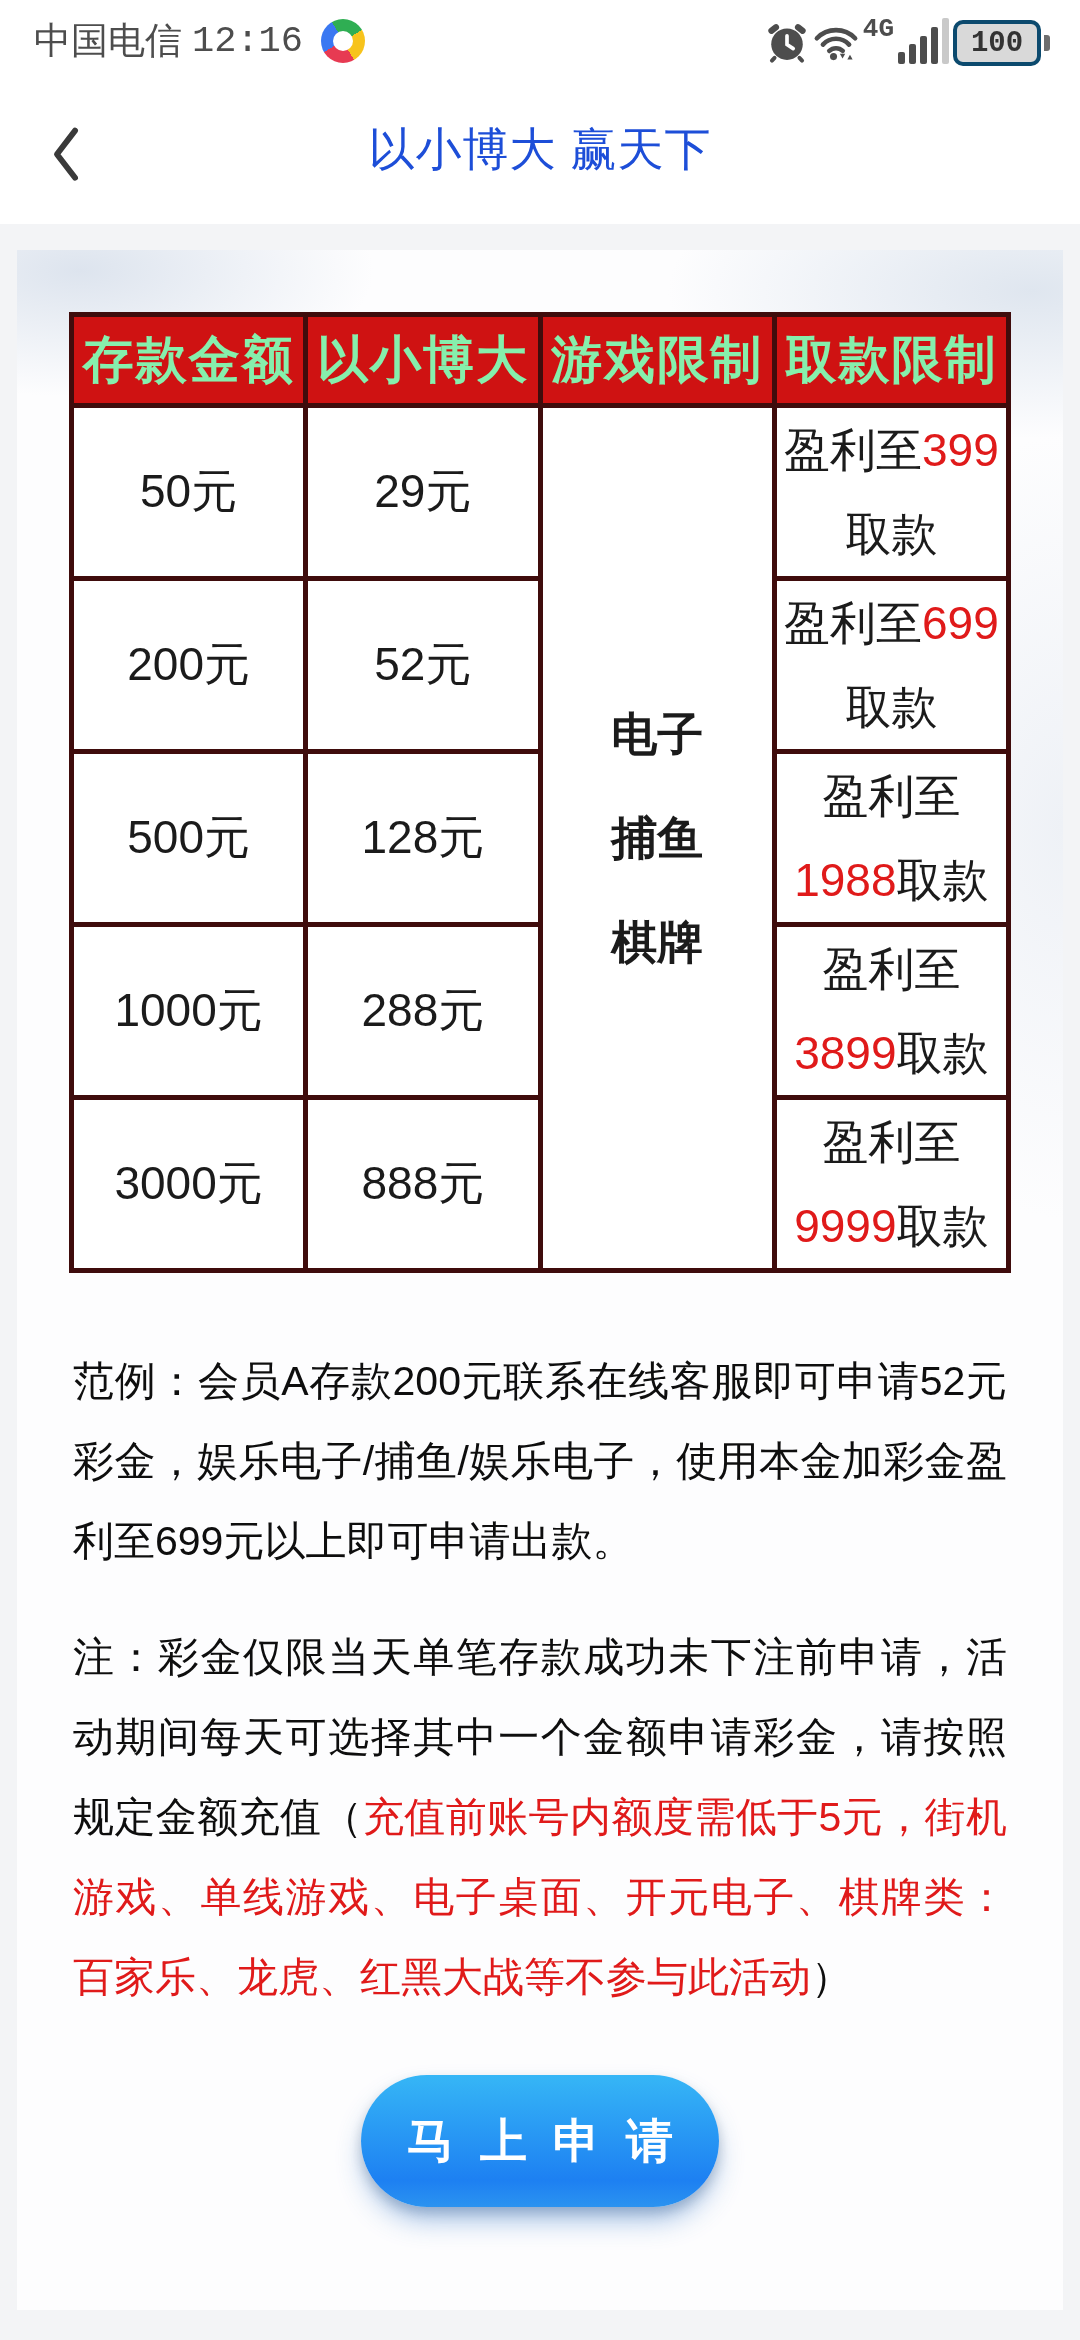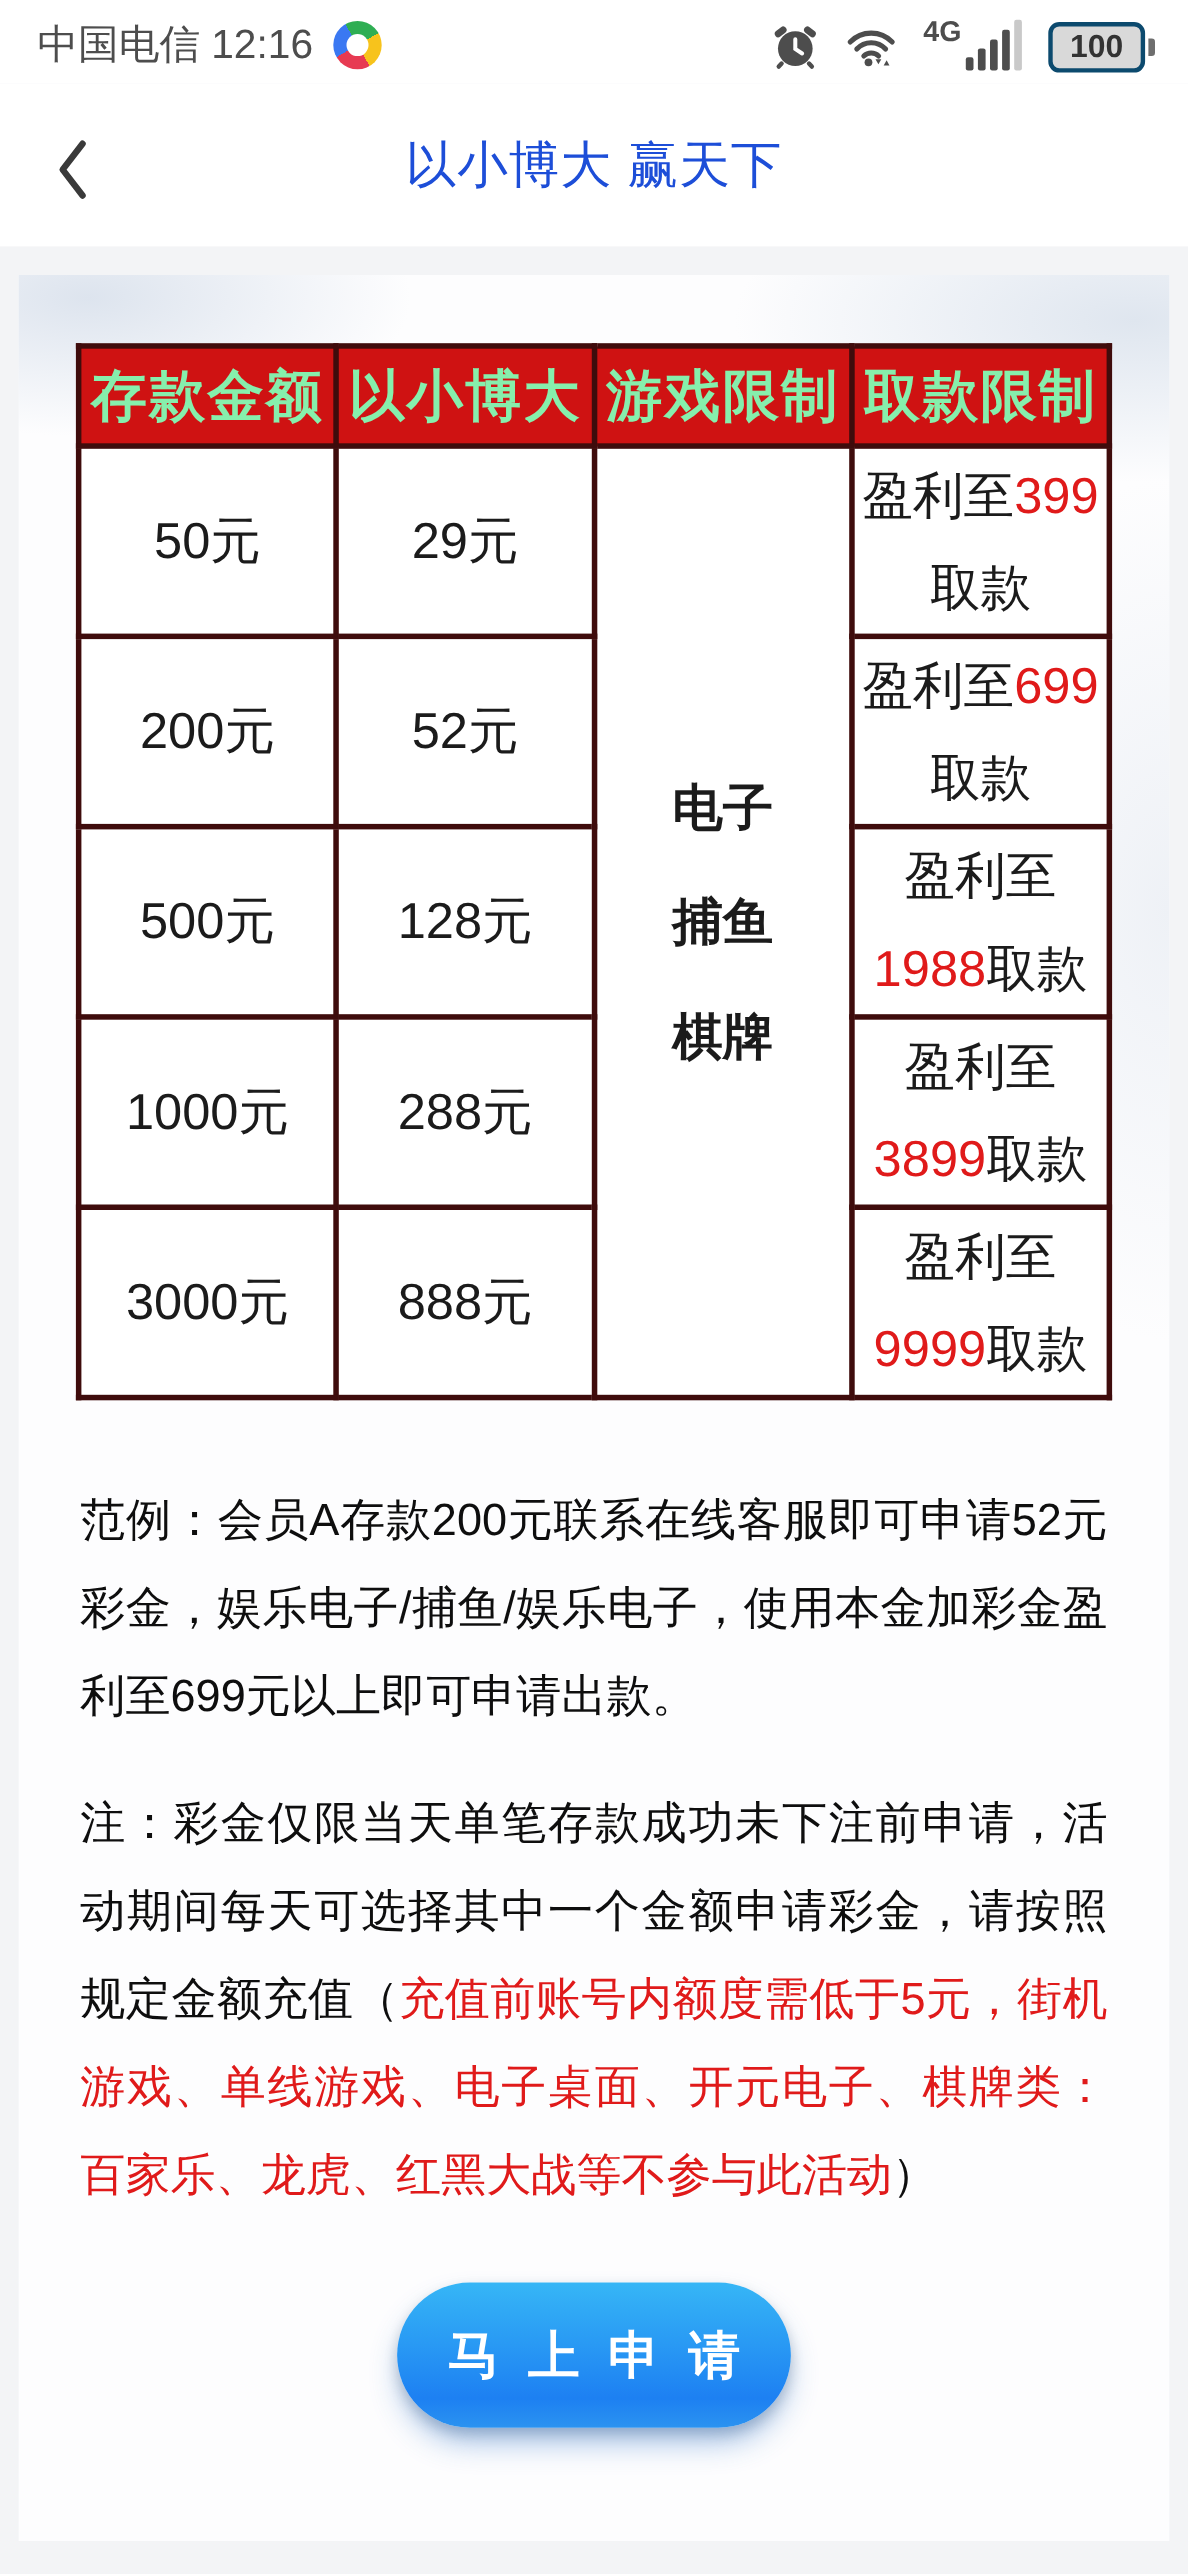--- a/index.html
+++ b/index.html
@@ -5,28 +5,28 @@
   html,body{margin:0;padding:0;}
   body{
     width:1080px;height:2340px;overflow:hidden;position:relative;
     background:#f3f4f6;
     font-family:"Liberation Sans","DejaVu Sans",sans-serif;
     -webkit-font-smoothing:antialiased;
   }
   
   .status-bar{
     height:76px;background:#ffffff;display:flex;align-items:center;
-    justify-content:space-between;padding:6px 30px 0 34px;box-sizing:border-box;
+    justify-content:space-between;padding:6px 30px 0 34px;box-sizing:border-box;font-family:Liberation Mono, monospace;
   }
   .sb-left{display:flex;align-items:center;gap:8px;font-size:37px;color:#4d4d4d;}
   .sb-left .time{margin-left:2px;}
   .pinwheel{width:44px;height:44px;border-radius:50%;margin-left:10px;position:relative;
     background:conic-gradient(from -30deg,#2fae53 0 25%,#f7c31c 25% 50%,#e73a52 50% 75%,#3a78f2 75% 100%);}
   .pinwheel::after{content:"";position:absolute;inset:12px;background:#fff;border-radius:50%;}
-  .sb-right{display:flex;align-items:flex-end;gap:24px;}
+  .sb-right{display:flex;align-items:flex-end;gap:4px;}
   .net-group{display:flex;align-items:flex-end;}
   .net-label{font-size:26px;font-weight:700;color:#4d4d4d;transform:translateY(-20px);margin-right:4px;}
   .bars{display:flex;align-items:flex-end;gap:4px;}
   .bars span{width:7px;border-radius:2px;background:#4d4d4d;display:inline-block;}
   .bars .b1{height:12px;} .bars .b2{height:20px;} .bars .b3{height:28px;}
   .bars .b4{height:37px;} .bars .b5{height:46px;background:#c9c9c9;}
   .battery{display:flex;align-items:center;transform:translateY(2px);}
   .batt-body{border:4px solid #0c4a6e;border-radius:10px;background:#d9d9d9;
     width:80px;height:38px;display:flex;align-items:center;justify-content:center;
     font-size:29px;color:#333;font-weight:600;}

